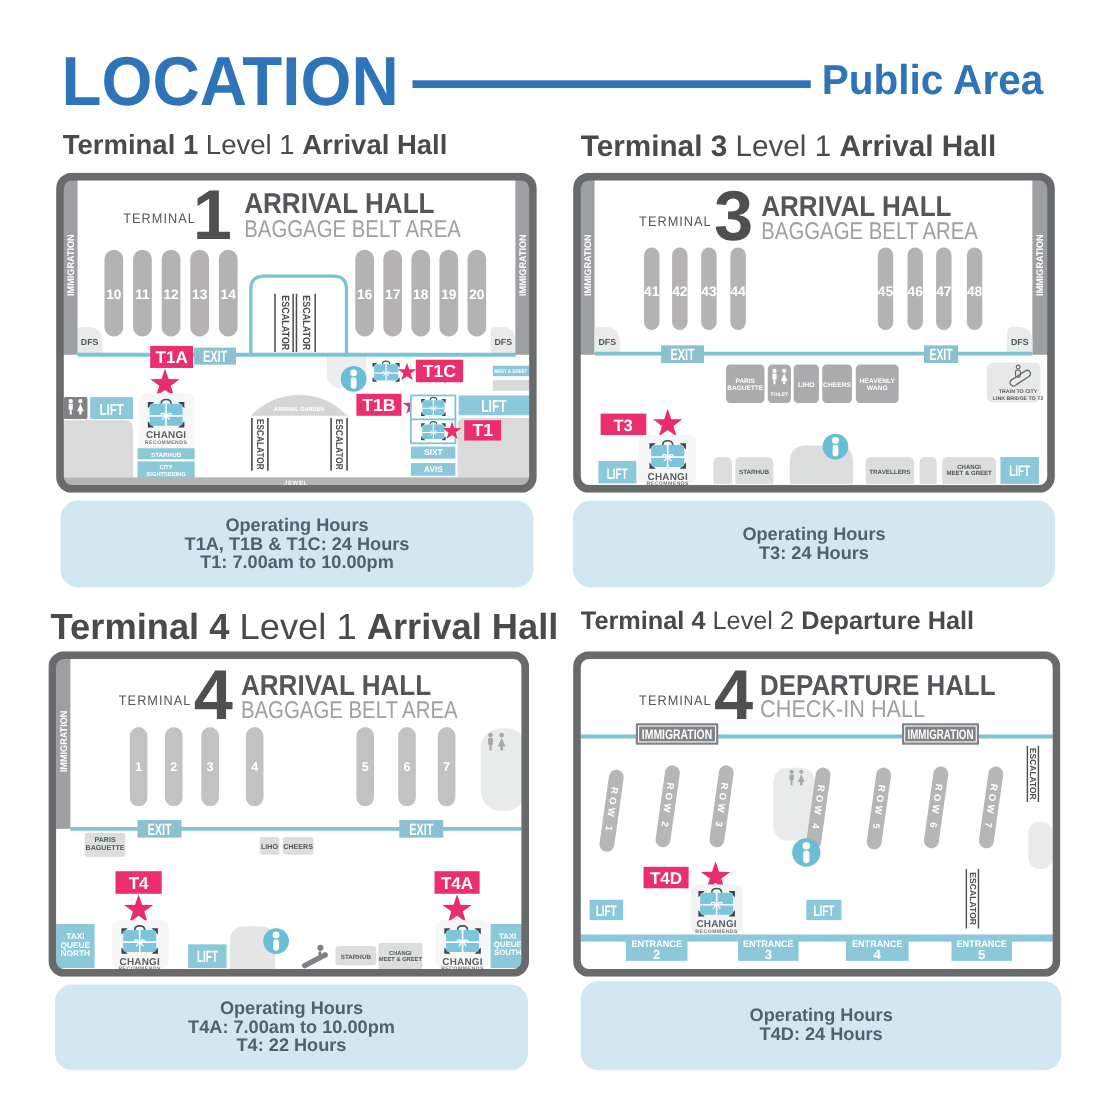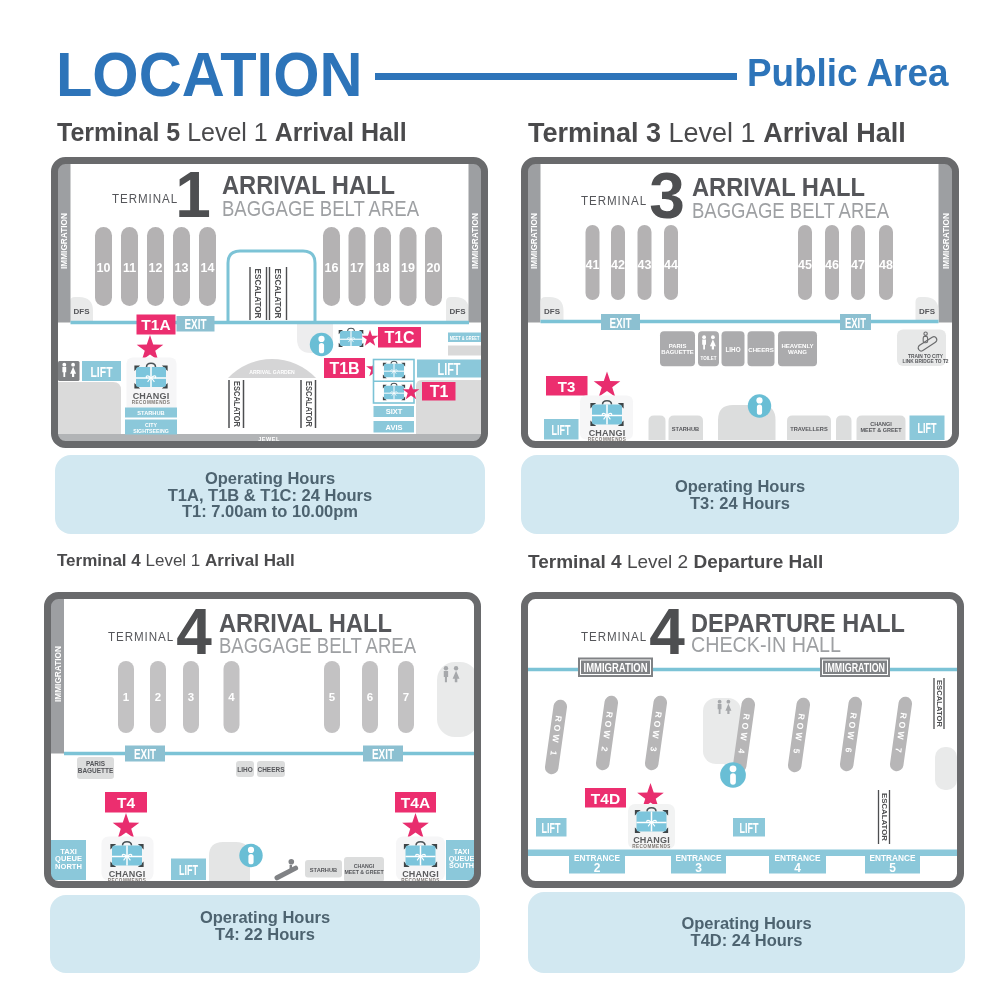--- a/index.html
+++ b/index.html
@@ -10,27 +10,27 @@
 </style>
 </head>
 <body>
 
 <div class="abs" style="left:56px;top:38px;font-size:63px;font-weight:bold;color:#2d74b9;transform:scaleX(0.945);transform-origin:0 0;">LOCATION</div>
 
 <div class="abs" style="left:375px;top:73px;width:362px;height:7px;background:#2d74b9;"></div>
 
 <div class="abs" style="left:747px;top:52px;font-size:38px;font-weight:bold;color:#2d74b9;transform:scaleX(0.97);transform-origin:0 0;">Public Area</div>
 
-<div class="abs" style="left:57px;top:118px;font-size:25px;color:#4a4a4c;"><b>Terminal 5</b> Level 1 <b>Arrival Hall</b></div>
+<div class="abs" style="left:57px;top:118px;font-size:25px;color:#4a4a4c;"><b>Terminal 1</b> Level 1 <b>Arrival Hall</b></div>
 
 <div class="abs" style="left:528px;top:118px;font-size:27px;color:#4a4a4c;"><b>Terminal 3</b> Level 1 <b>Arrival Hall</b></div>
 
-<div class="abs" style="left:57px;top:551px;font-size:17px;color:#4a4a4c;"><b>Terminal 4</b> Level 1 <b>Arrival Hall</b></div>
-
-<div class="abs" style="left:528px;top:551px;font-size:19px;color:#4a4a4c;"><b>Terminal 4</b> Level 2 <b>Departure Hall</b></div>
+<div class="abs" style="left:46px;top:551px;font-size:33px;color:#4a4a4c;"><b>Terminal 4</b> Level 1 <b>Arrival Hall</b></div>
+
+<div class="abs" style="left:528px;top:551px;font-size:23px;color:#4a4a4c;"><b>Terminal 4</b> Level 2 <b>Departure Hall</b></div>
 
 <svg id="p1" class="abs" style="left:51px;top:157px;" width="437" height="291" viewBox="51 157 437 291">
 <defs>
 
  <path id="star" d="M0,-14 L3.23,-4.45 L13.31,-4.33 L5.23,1.70 L8.23,11.33 L0,5.5 L-8.23,11.33 L-5.23,1.70 L-13.31,-4.33 L-3.23,-4.45 Z" fill="#e82d6e"></path>
 
  <g id="case">
    <path d="M-4.5,-10 Q-4.5,-13.8 0,-13.8 Q4.5,-13.8 4.5,-10" fill="none" stroke="#4b5357" stroke-width="1.5"></path>
    <g fill="#3f4547">
      <path d="M-16.6,-11.6 L-10.9,-11.6 L-16.6,-5.9 Z"></path>
@@ -673,19 +673,20 @@
   <div>T1: 7.00am to 10.00pm</div>
 </div>
 
 <div class="abs" style="left:521px;top:455px;width:438px;height:79px;background:#d2e8f1;border-radius:16px;color:#4d6370;text-align:center;font-size:16.5px;font-weight:bold;line-height:17px;">
   <div style="margin-top:23px;">Operating Hours</div>
   <div>T3: 24 Hours</div>
 </div>
 
 <div class="abs" style="left:50px;top:895px;width:430px;height:78px;background:#d2e8f1;border-radius:16px;color:#4d6370;text-align:center;font-size:16.5px;font-weight:bold;line-height:16.5px;">
   <div style="margin-top:14px;">Operating Hours</div>
+  <div>T4A: 7.00am to 10.00pm</div>
   <div>T4: 22 Hours</div>
 </div>
 
 <div class="abs" style="left:528px;top:892px;width:437px;height:81px;background:#d2e8f1;border-radius:16px;color:#4d6370;text-align:center;font-size:16.5px;font-weight:bold;line-height:17px;">
   <div style="margin-top:23px;">Operating Hours</div>
   <div>T4D: 24 Hours</div>
 </div>
 
 </body></html>

